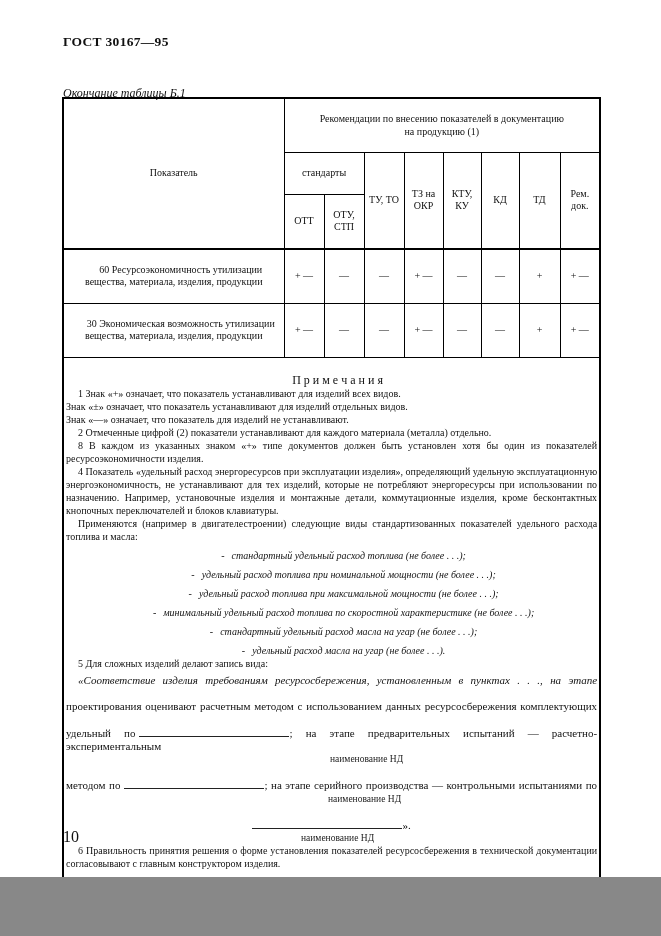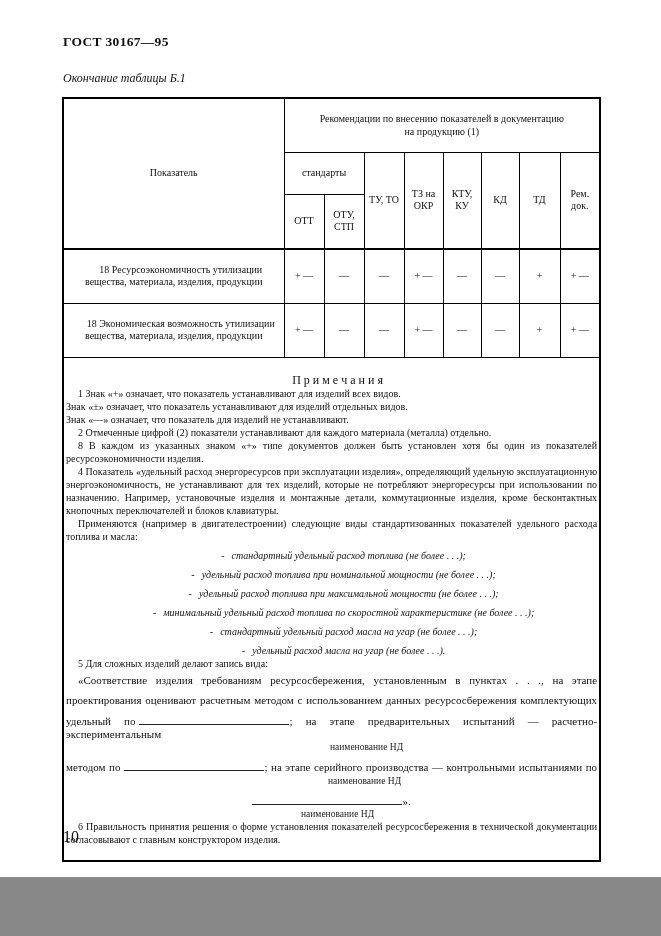--- a/index.html
+++ b/index.html
@@ -11,21 +11,21 @@
     background: #ffffff;
     font-family: "Liberation Serif", "DejaVu Serif", serif;
     color: #111;
     overflow: hidden;
   }
   .doc-header {
     position: absolute; left: 63px; top: 34px;
     font-size: 13.5px; font-weight: bold; letter-spacing: 0.3px;
   }
   .table-caption {
-    position: absolute; left: 63px; top: 71px;
+    position: absolute; left: 63px; top: 86px;
     font-size: 12px; font-style: italic;
   }
   table.gost {
     position: absolute; left: 62px; top: 97px;
     width: 537px;
     border-collapse: collapse;
     table-layout: fixed;
     border: 2px solid #000;
   }
   table.gost td {
@@ -74,21 +74,21 @@
   .ind { text-indent: 12px; }
   .bullet {
     margin: 6px 0 0 24px;
     line-height: 13px;
     font-style: italic;
   }
   .b-dash { margin-right: 7px; }
   .n5line {
     font-size: 11px;
     line-height: 13.2px;
-    margin-top: 7px;
+    margin-top: 13px;
   }
   .jl { text-align: justify; text-align-last: justify; }
   .blank {
     display: inline-block;
     border-bottom: 1px solid #222;
     height: 11px;
     vertical-align: baseline;
     margin-left: 4px;
   }
   .w1 { width: 150px; }
@@ -147,32 +147,32 @@
 док.</td>
       </tr>
       <tr class="hrow3">
         <td class="pre">ОТТ</td>
         <td class="pre">ОТУ,
 СТП</td>
       </tr>
     </thead>
     <tbody>
       <tr>
-        <td class="name">18 Ресурсоэкономичность утилизации вещества, материала, изделия, продукции</td>
+        <td class="name">60 Ресурсоэкономичность утилизации вещества, материала, изделия, продукции</td>
         <td class="val">+ —</td>
         <td class="val">—</td>
         <td class="val">—</td>
         <td class="val">+ —</td>
         <td class="val">—</td>
         <td class="val">—</td>
         <td class="val">+</td>
         <td class="val">+ —</td>
       </tr>
       <tr>
-        <td class="name">18 Экономическая возможность утилизации вещества, материала, изделия, продукции</td>
+        <td class="name">30 Экономическая возможность утилизации вещества, материала, изделия, продукции</td>
         <td class="val">+ —</td>
         <td class="val">—</td>
         <td class="val">—</td>
         <td class="val">+ —</td>
         <td class="val">—</td>
         <td class="val">—</td>
         <td class="val">+</td>
         <td class="val">+ —</td>
       </tr>
       <tr>
@@ -187,21 +187,21 @@
           <div class="nt ind">Применяются (например в двигателестроении) следующие виды стандартизованных показателей удельного расхода топлива и масла:</div>
           <div>
             <div class="bullet"><span class="b-dash">-</span><span>стандартный удельный расход топлива (не более . . .);</span></div>
             <div class="bullet"><span class="b-dash">-</span><span>удельный расход топлива при номинальной мощности (не более . . .);</span></div>
             <div class="bullet"><span class="b-dash">-</span><span>удельный расход топлива при максимальной мощности (не более . . .);</span></div>
             <div class="bullet"><span class="b-dash">-</span><span>минимальный удельный расход топлива по скоростной характеристике (не более . . .);</span></div>
             <div class="bullet"><span class="b-dash">-</span><span>стандартный удельный расход масла на угар (не более . . .);</span></div>
             <div class="bullet"><span class="b-dash">-</span><span>удельный расход масла на угар (не более . . .).</span></div>
           </div>
           <div class="nt ind">5 Для сложных изделий делают запись вида:</div>
-          <div class="n5line jl ind" style="margin-top:4px;">«Соответствие изделия требованиям ресурсосбережения, установленным в пунктах . . ., на этапе</div>
+          <div class="n5line jl ind" style="margin-top:4px;font-style:italic;">«Соответствие изделия требованиям ресурсосбережения, установленным в пунктах . . ., на этапе</div>
           <div class="n5line jl">проектирования оценивают расчетным методом с использованием данных ресурсосбережения комплектующих</div>
           <div class="n5line jl"><span>удельный по</span><span class="blank w1"></span><span>; на этапе предварительных испытаний — расчетно-экспериментальным</span></div>
           <div class="nd-caption c1">наименование НД</div>
           <div class="n5line jl"><span>методом по</span><span class="blank w2"></span><span>; на  этапе серийного производства — контрольными испытаниями по</span></div>
           <div class="nd-caption c2">наименование НД</div>
           <div class="n5line"><span class="blank w3"></span><span>».</span></div>
           <div class="nd-caption c3">наименование НД</div>
           <div class="nt ind">6 Правильность принятия решения о форме установления показателей ресурсосбережения в технической документации согласовывают с главным конструктором изделия.</div>
         </td>
       </tr>

